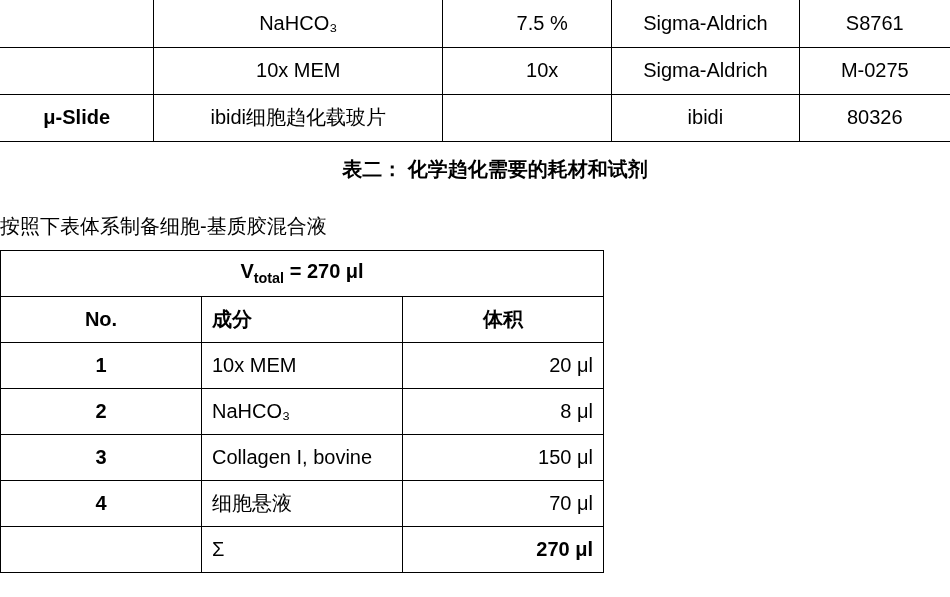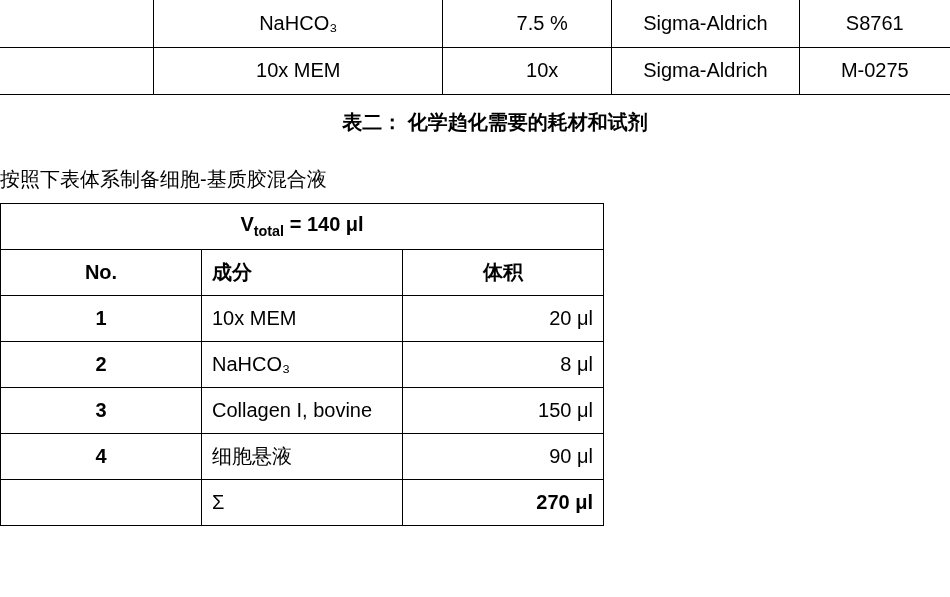--- a/index.html
+++ b/index.html
@@ -98,31 +98,38 @@
       <td class="c3">Sigma-Aldrich</td>
       <td class="c4">S8761</td>
     </tr>
     <tr>
       <td class="c0"></td>
       <td class="c1">10x MEM</td>
       <td class="c2">10x</td>
       <td class="c3">Sigma-Aldrich</td>
       <td class="c4">M-0275</td>
     </tr>
+    <tr>
+      <td class="c0">μ-Slide</td>
+      <td class="c1">ibidi细胞趋化载玻片</td>
+      <td class="c2 blank"></td>
+      <td class="c3">ibidi</td>
+      <td class="c4">80326</td>
+    </tr>
   </tbody>
 </table>
 
 <div class="caption">表二： 化学趋化需要的耗材和试剂</div>
 
 <div class="body-line">按照下表体系制备细胞-基质胶混合液</div>
 
 <table class="vol-table">
   <tbody>
     <tr>
-      <td class="header-span" colspan="3"><span>V</span><span class="sub">total</span><span> = 140 μl</span></td>
+      <td class="header-span" colspan="3"><span>V</span><span class="sub">total</span><span> = 270 μl</span></td>
     </tr>
     <tr class="hdr">
       <td class="no">No.</td>
       <td class="nm hdr-cell">成分</td>
       <td class="vol hdr-cell">体积</td>
     </tr>
     <tr>
       <td class="no">1</td>
       <td class="nm">10x MEM</td>
       <td class="vol">20 μl</td>
@@ -133,21 +140,21 @@
       <td class="vol">8 μl</td>
     </tr>
     <tr>
       <td class="no">3</td>
       <td class="nm">Collagen I, bovine</td>
       <td class="vol">150 μl</td>
     </tr>
     <tr>
       <td class="no">4</td>
       <td class="nm">细胞悬液</td>
-      <td class="vol">90 μl</td>
+      <td class="vol">70 μl</td>
     </tr>
     <tr class="sum">
       <td class="no"></td>
       <td class="nm">Σ</td>
       <td class="vol">270 μl</td>
     </tr>
   </tbody>
 </table>
 
 </body></html>

